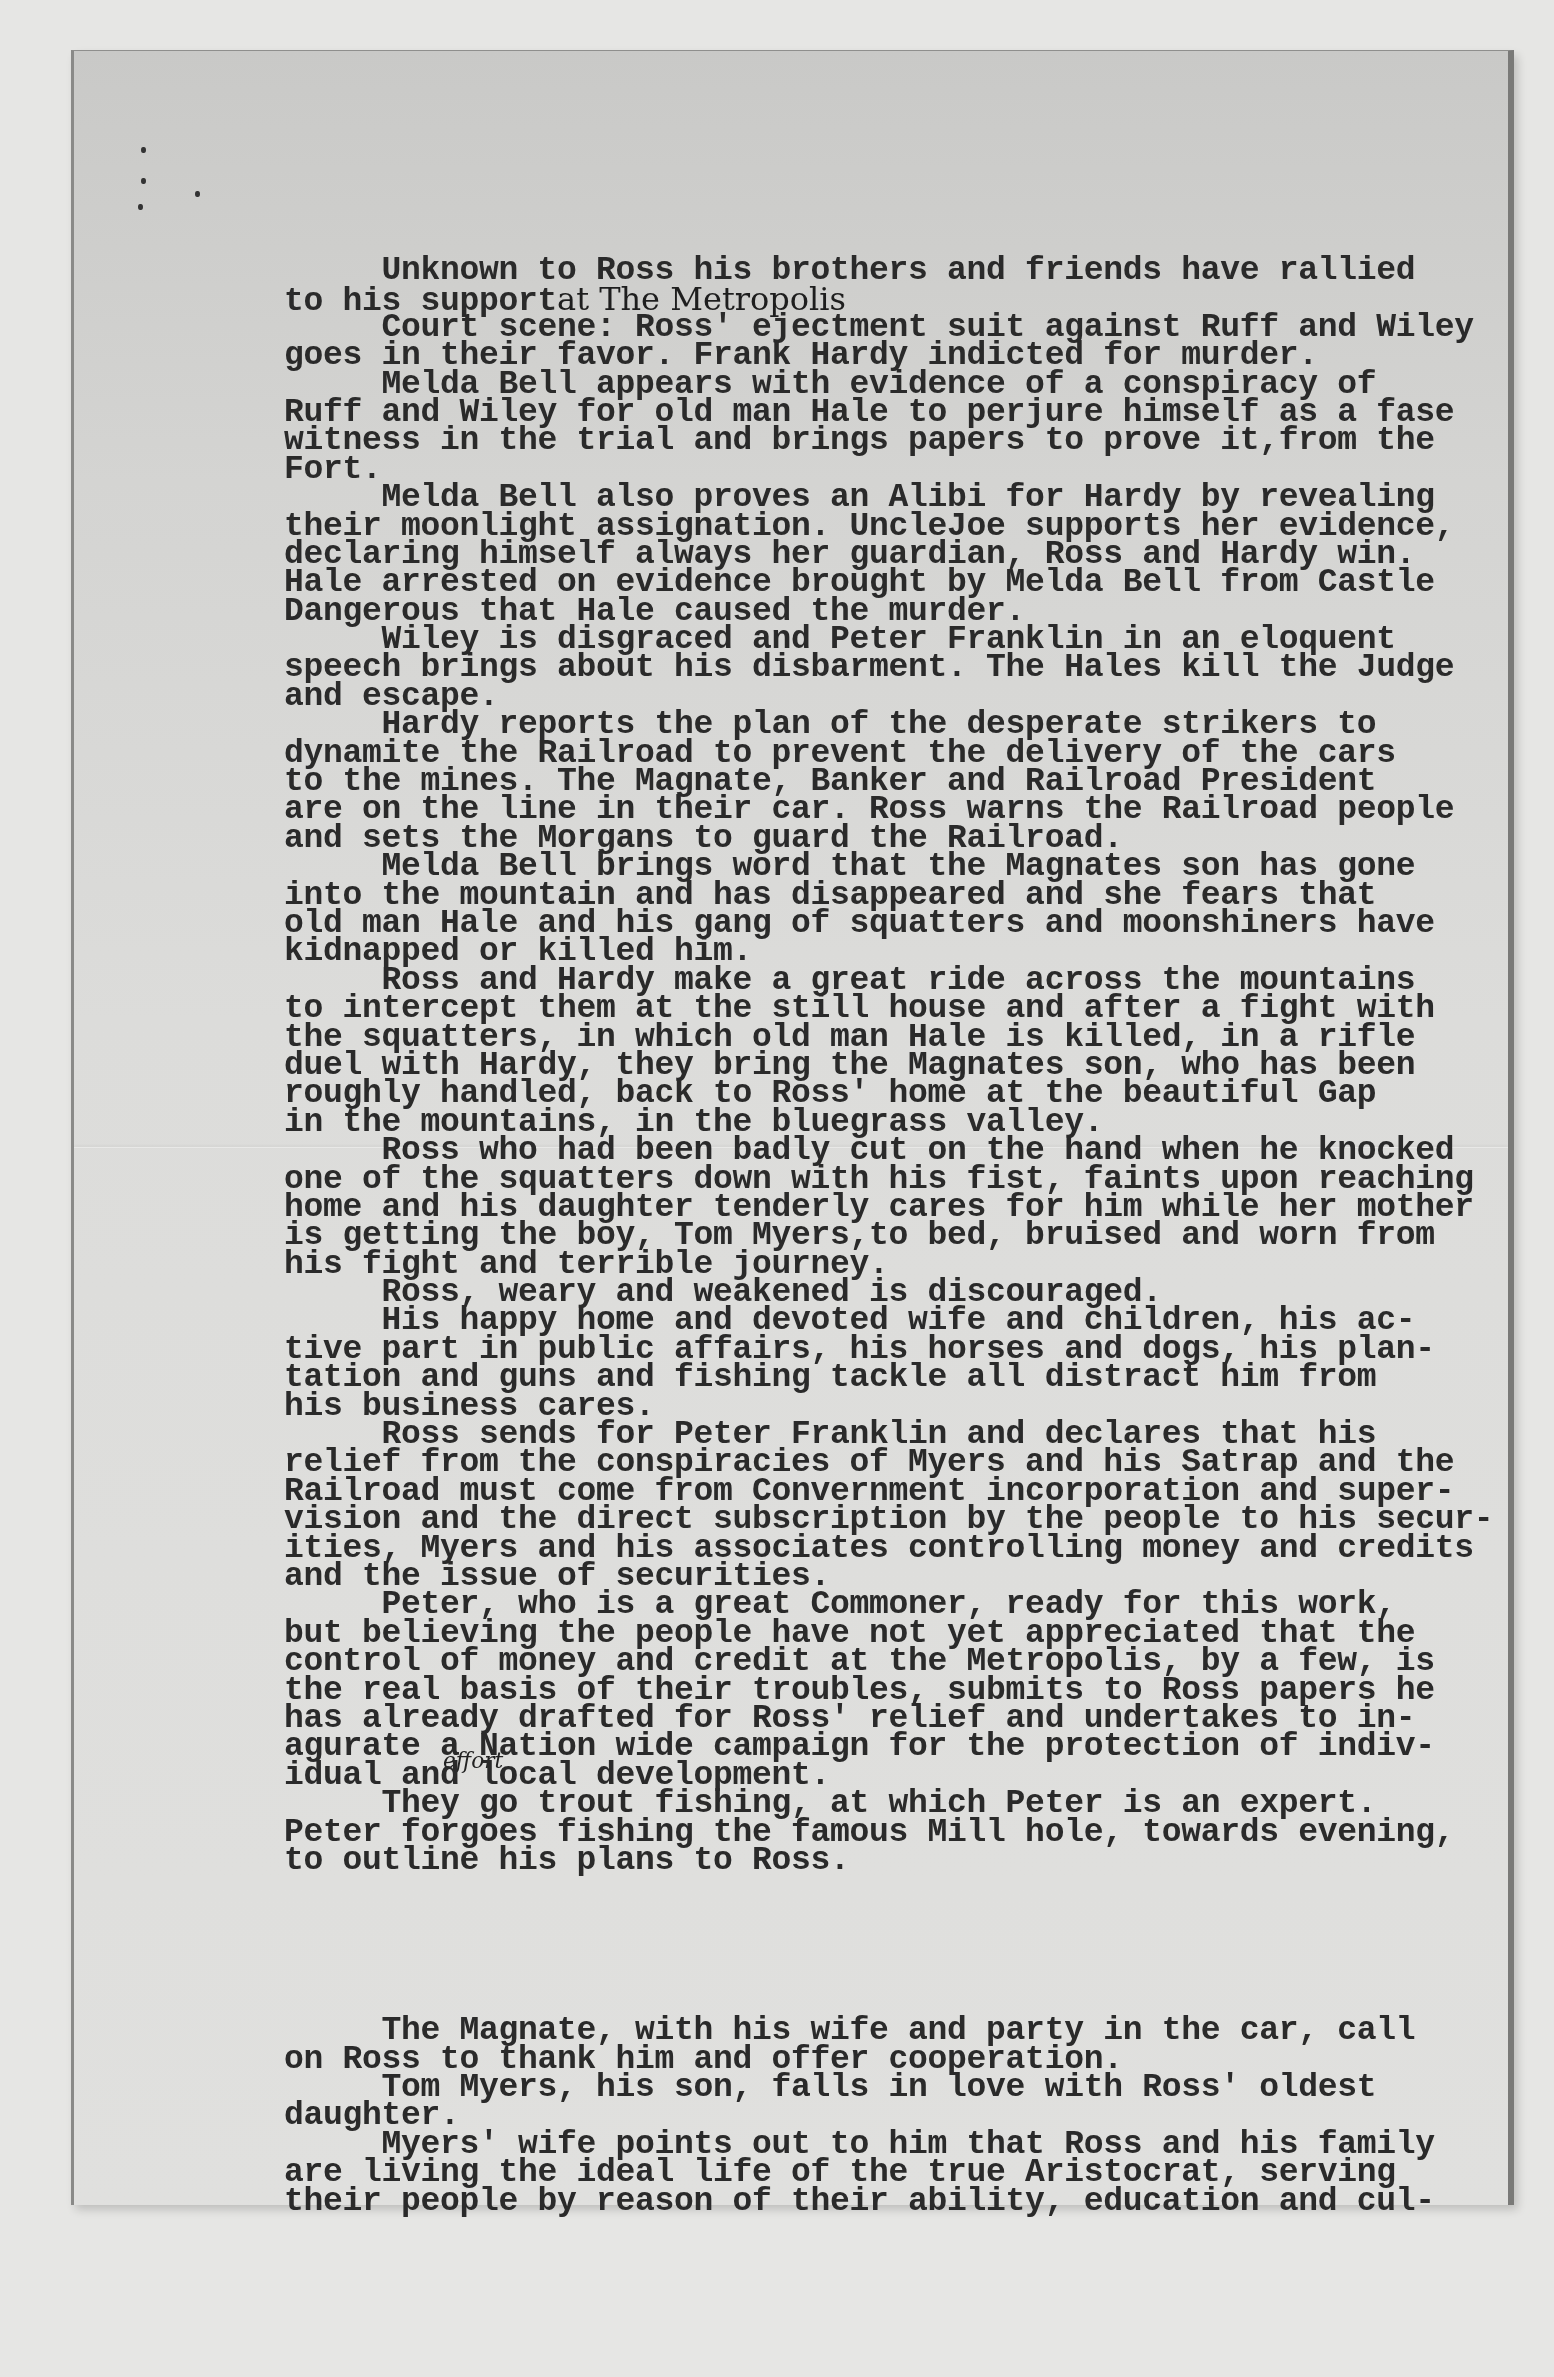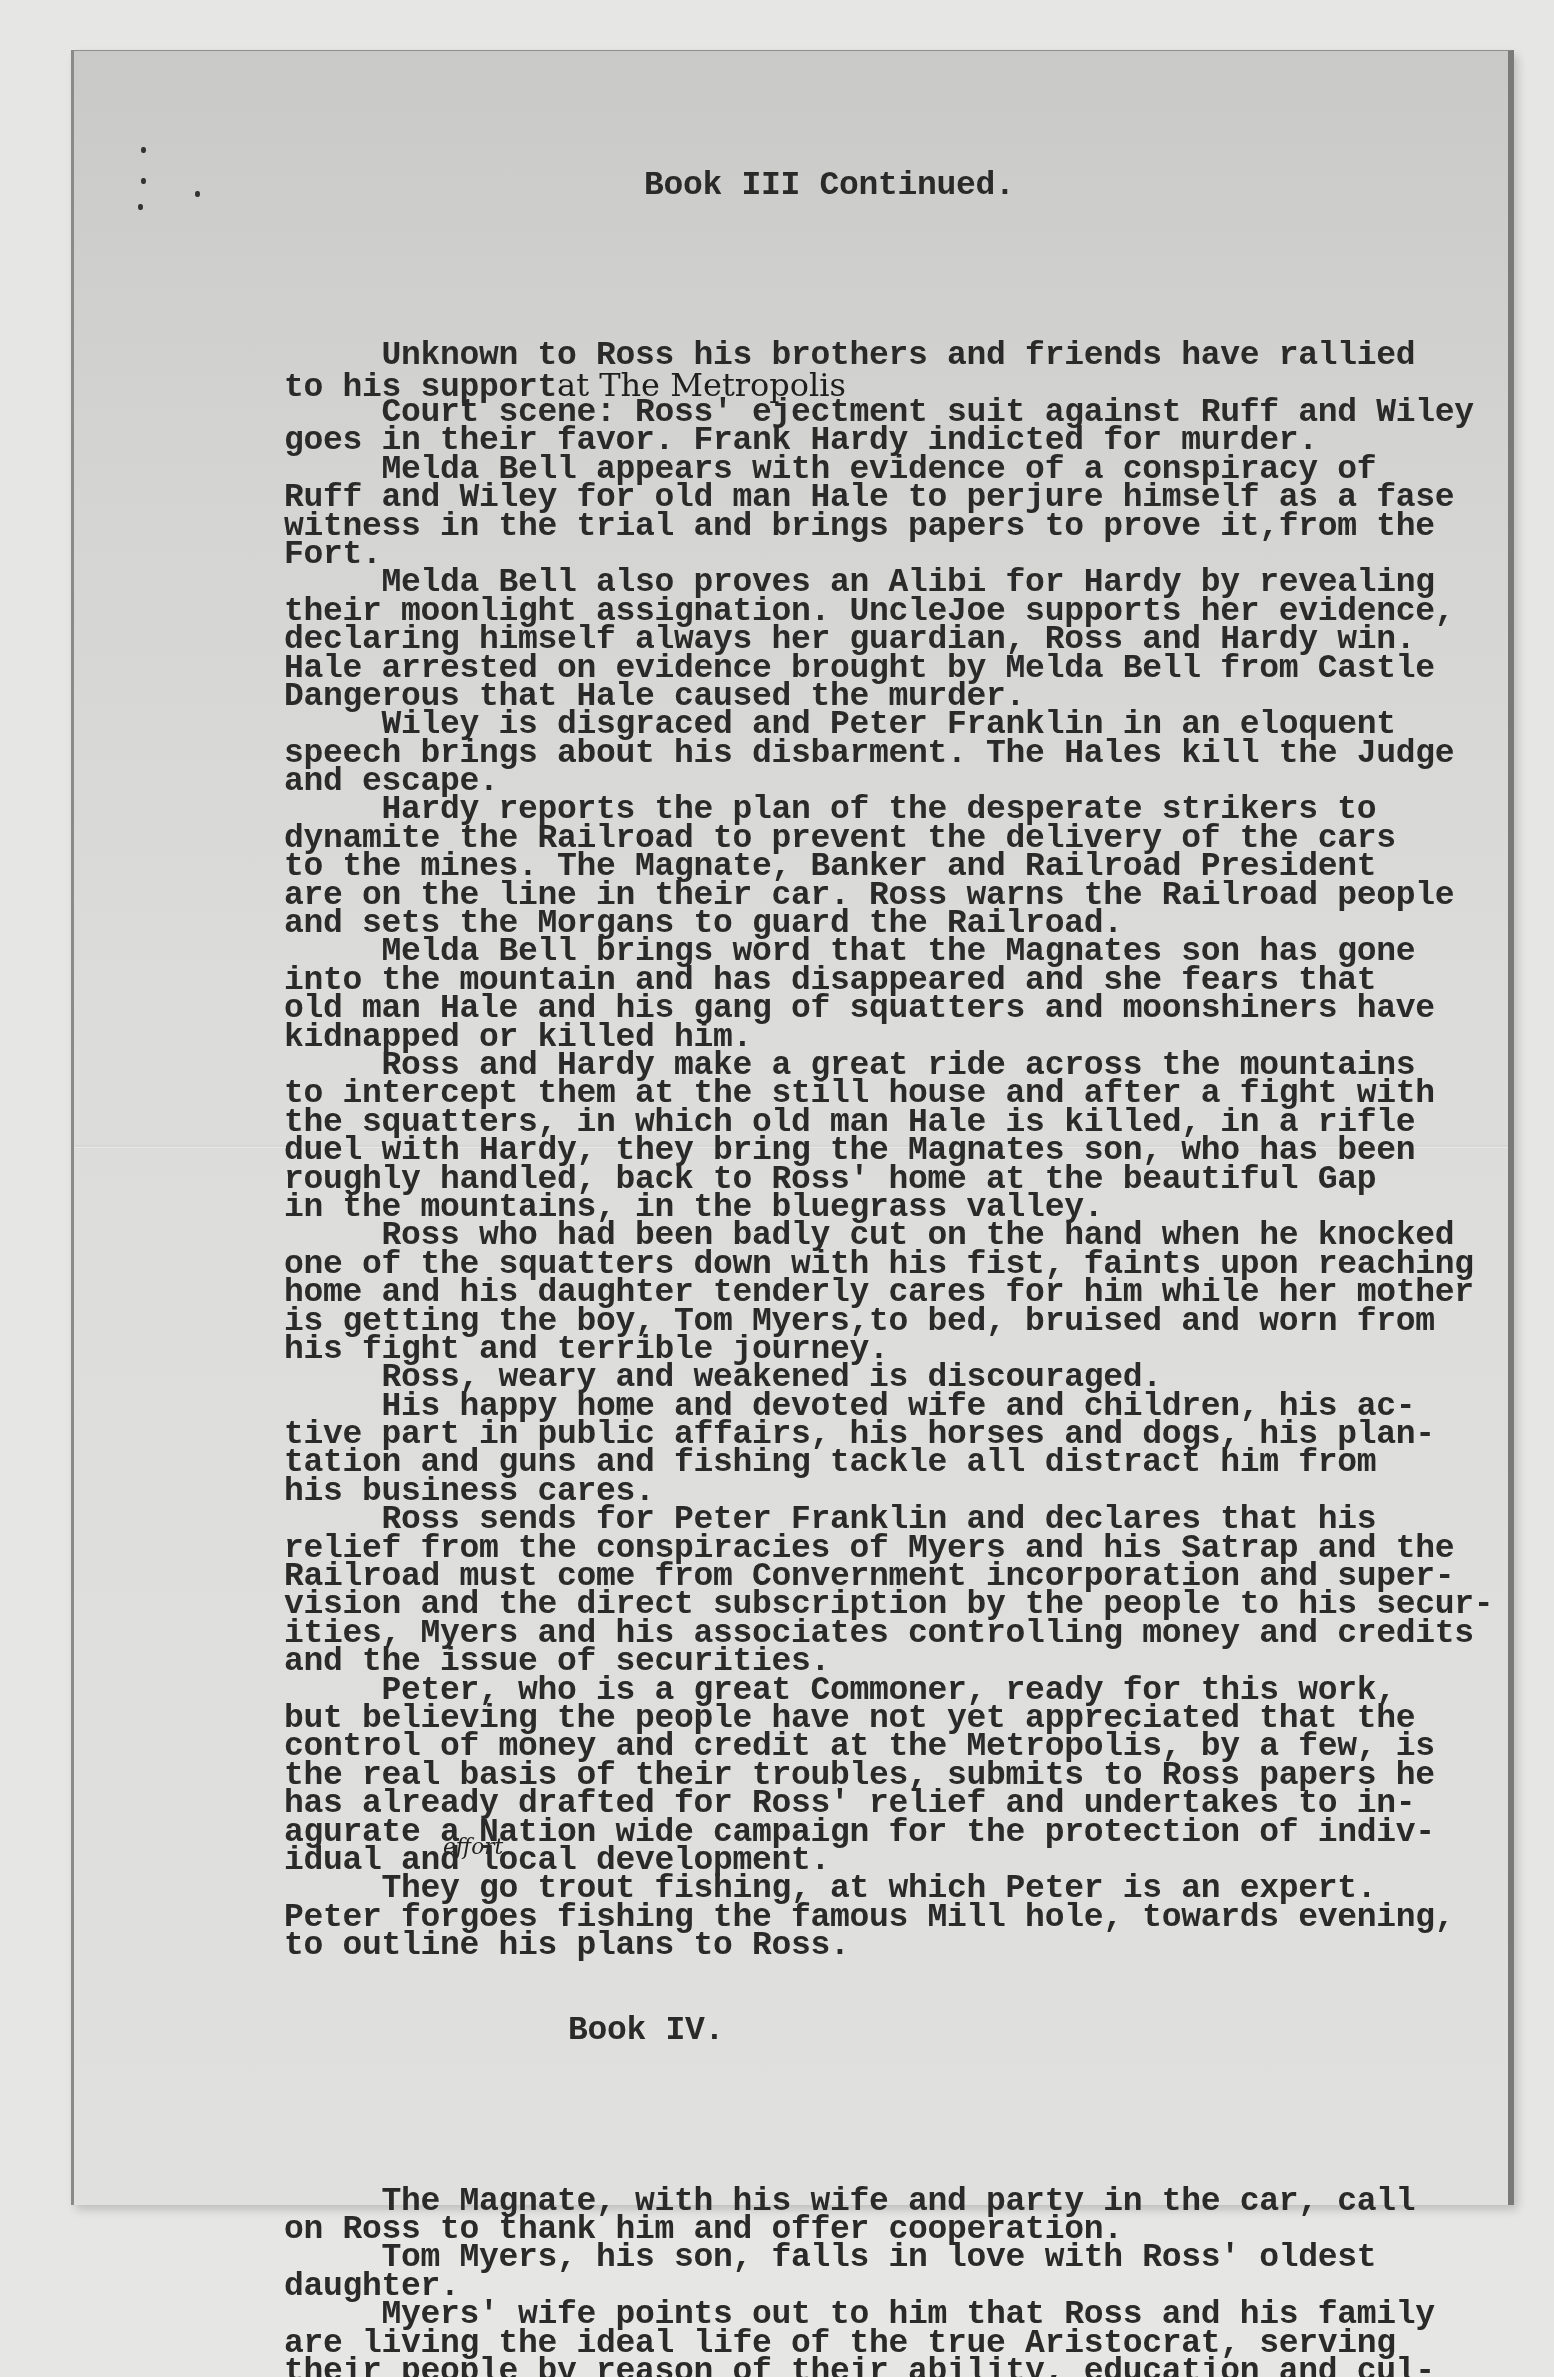--- a/index.html
+++ b/index.html
@@ -62,21 +62,19 @@
 <body>
 
 <div class="page">
   <div class="fold" style="top:1096px"></div>
   <div class="mark" style="left:67px;top:96px"></div>
   <div class="mark" style="left:67px;top:127px"></div>
   <div class="mark" style="left:121px;top:140px"></div>
   <div class="mark" style="left:64px;top:153px"></div>
 
   <div class="text" id="doc-text">
-    <div class="line heading" style="padding-left:360px">Book III Continued.</div>
     <div class="spacer"></div>
     <div id="lines-1"><div class="line"><span>     Unknown to Ross his brothers and friends have rallied</span></div><div class="line"><span>to his support</span><span class="hand">at The Metropolis</span></div><div class="line"><span>     Court scene: Ross' ejectment suit against Ruff and Wiley</span></div><div class="line"><span>goes in their favor. Frank Hardy indicted for murder.</span></div><div class="line"><span>     Melda Bell appears with evidence of a conspiracy of</span></div><div class="line"><span>Ruff and Wiley for old man Hale to perjure himself as a fase</span></div><div class="line"><span>witness in the trial and brings papers to prove it,from the</span></div><div class="line"><span>Fort.</span></div><div class="line"><span>     Melda Bell also proves an Alibi for Hardy by revealing</span></div><div class="line"><span>their moonlight assignation. UncleJoe supports her evidence,</span></div><div class="line"><span>declaring himself always her guardian, Ross and Hardy win.</span></div><div class="line"><span>Hale arrested on evidence brought by Melda Bell from Castle</span></div><div class="line"><span>Dangerous that Hale caused the murder.</span></div><div class="line"><span>     Wiley is disgraced and Peter Franklin in an eloquent</span></div><div class="line"><span>speech brings about his disbarment. The Hales kill the Judge</span></div><div class="line"><span>and escape.</span></div><div class="line"><span>     Hardy reports the plan of the desperate strikers to</span></div><div class="line"><span>dynamite the Railroad to prevent the delivery of the cars</span></div><div class="line"><span>to the mines. The Magnate, Banker and Railroad President</span></div><div class="line"><span>are on the line in their car. Ross warns the Railroad people</span></div><div class="line"><span>and sets the Morgans to guard the Railroad.</span></div><div class="line"><span>     Melda Bell brings word that the Magnates son has gone</span></div><div class="line"><span>into the mountain and has disappeared and she fears that</span></div><div class="line"><span>old man Hale and his gang of squatters and moonshiners have</span></div><div class="line"><span>kidnapped or killed him.</span></div><div class="line"><span>     Ross and Hardy make a great ride across the mountains</span></div><div class="line"><span>to intercept them at the still house and after a fight with</span></div><div class="line"><span>the squatters, in which old man Hale is killed, in a rifle</span></div><div class="line"><span>duel with Hardy, they bring the Magnates son, who has been</span></div><div class="line"><span>roughly handled, back to Ross' home at the beautiful Gap</span></div><div class="line"><span>in the mountains, in the bluegrass valley.</span></div><div class="line"><span>     Ross who had been badly cut on the hand when he knocked</span></div><div class="line"><span>one of the squatters down with his fist, faints upon reaching</span></div><div class="line"><span>home and his daughter tenderly cares for him while her mother</span></div><div class="line"><span>is getting the boy, Tom Myers,to bed, bruised and worn from</span></div><div class="line"><span>his fight and terrible journey.</span></div><div class="line"><span>     Ross, weary and weakened is discouraged.</span></div><div class="line"><span>     His happy home and devoted wife and children, his ac-</span></div><div class="line"><span>tive part in public affairs, his horses and dogs, his plan-</span></div><div class="line"><span>tation and guns and fishing tackle all distract him from</span></div><div class="line"><span>his business cares.</span></div><div class="line"><span>     Ross sends for Peter Franklin and declares that his</span></div><div class="line"><span>relief from the conspiracies of Myers and his Satrap and the</span></div><div class="line"><span>Railroad must come from Convernment incorporation and super-</span></div><div class="line"><span>vision and the direct subscription by the people to his secur-</span></div><div class="line"><span>ities, Myers and his associates controlling money and credits</span></div><div class="line"><span>and the issue of securities.</span></div><div class="line"><span>     Peter, who is a great Commoner, ready for this work,</span></div><div class="line"><span>but believing the people have not yet appreciated that the</span></div><div class="line"><span>control of money and credit at the Metropolis, by a few, is</span></div><div class="line"><span>the real basis of their troubles, submits to Ross papers he</span></div><div class="line"><span>has already drafted for Ross' relief and undertakes to in-</span></div><div class="line"><span>agurate a Nation wide campaign for the protection of indiv-</span><span class="hand-insert" style="left: 159px; top: 14px;">effort</span></div><div class="line"><span>idual and local development.</span></div><div class="line"><span>     They go trout fishing, at which Peter is an expert.</span></div><div class="line"><span>Peter forgoes fishing the famous Mill hole, towards evening,</span></div><div class="line"><span>to outline his plans to Ross.</span></div></div>
-    <div class="line heading" style="padding-left:284px">Book IV.</div>
     <div class="spacer"></div>
     <div id="lines-2"><div class="line"><span>     The Magnate, with his wife and party in the car, call</span></div><div class="line"><span>on Ross to thank him and offer cooperation.</span></div><div class="line"><span>     Tom Myers, his son, falls in love with Ross' oldest</span></div><div class="line"><span>daughter.</span></div><div class="line"><span>     Myers' wife points out to him that Ross and his family</span></div><div class="line"><span>are living the ideal life of the true Aristocrat, serving</span></div><div class="line"><span>their people by reason of their ability, education and cul-</span></div></div>
   </div>
 </div>
 
 
 </body></html>

